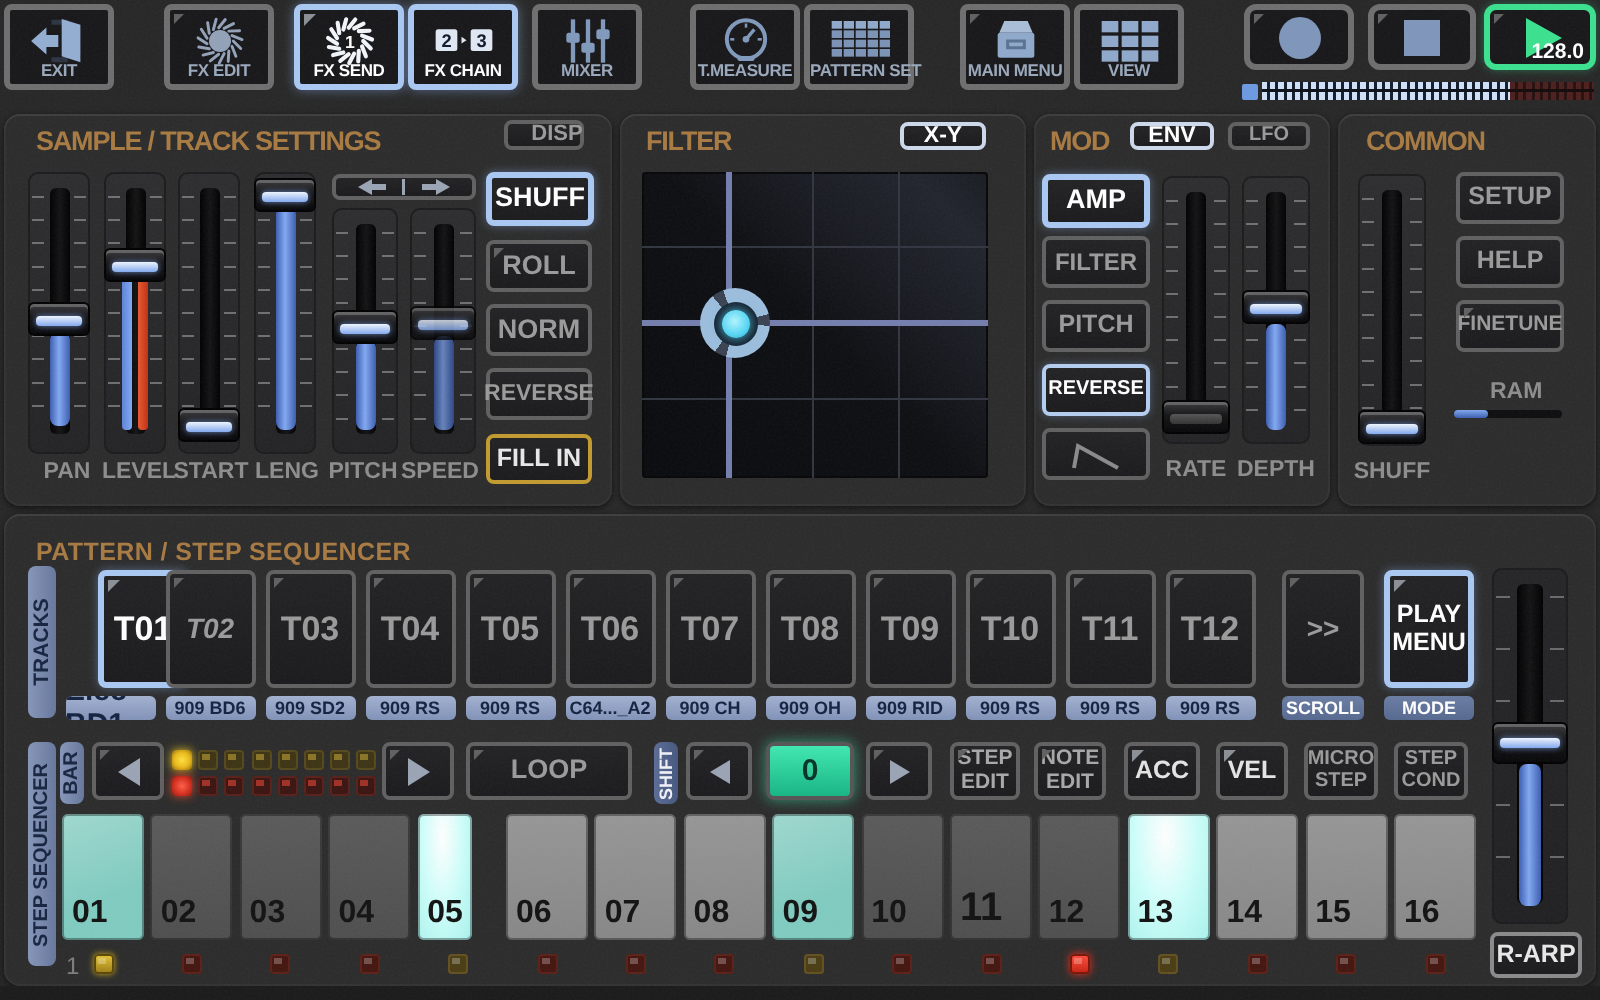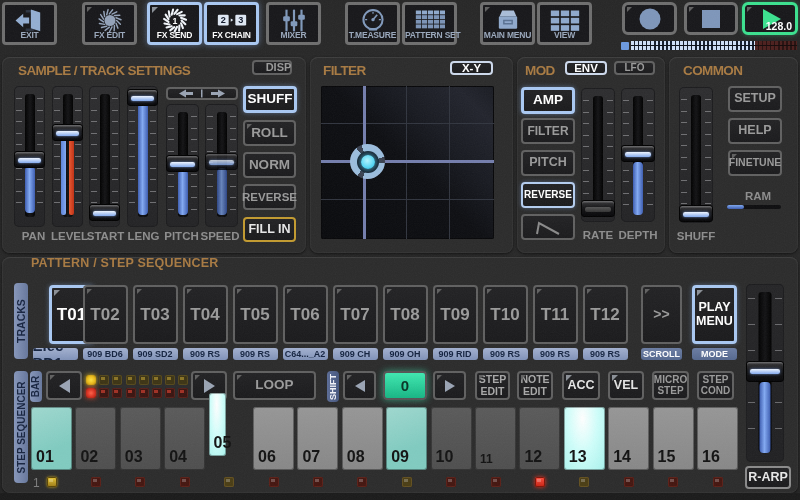--- a/index.html
+++ b/index.html
@@ -347,39 +347,39 @@
 <div class="slbl" style="left:676px;top:230px;width:40px;">SHUFF</div>
 <div class="btn" style="left:728px;top:86px;width:54px;height:26px;font-size:12.5px;">SETUP</div>
 <div class="btn" style="left:728px;top:118px;width:54px;height:26px;font-size:12.5px;">HELP</div>
 <div class="btn" style="left:728px;top:150px;width:54px;height:26px;font-size:10.5px;"><div class="cornerd"></div>FINETUNE</div>
 <div style="position:absolute;left:745px;top:190px;font-size:11.5px;font-weight:bold;color:#8d8d8d;">RAM</div>
 <div style="position:absolute;left:727px;top:205px;width:54px;height:4px;background:#0d0d0f;border-radius:2px;">
   <div style="position:absolute;left:0;top:0;width:17px;height:4px;background:linear-gradient(#7fa8ee,#3c5cb0);border-radius:2px;"></div>
 </div>
 
 <div class="panel" style="left:2px;top:257px;width:796px;height:236px;"></div>
-<div class="ptitle" style="left:18px;top:256px;font-size:12.5px;letter-spacing:0.2px;margin-left:13px;">PATTERN / STEP SEQUENCER</div>
+<div class="ptitle" style="left:18px;top:269px;font-size:12.5px;letter-spacing:0.2px;">PATTERN / STEP SEQUENCER</div>
 
 <div class="vtab" style="left:14px;top:283px;width:14px;height:76px;font-size:10.5px;">
       <span>TRACKS</span>
     </div>
 <div class="vtab" style="left:14px;top:371px;width:14px;height:112px;font-size:10px;">
       <span>STEP SEQUENCER</span>
     </div>
 <div class="vtab" style="left:30px;top:371px;width:12px;height:31px;font-size:10px;">
       <span>BAR</span>
     </div>
 <div class="vtab" style="left:327px;top:371px;width:12px;height:31px;font-size:9px;background:linear-gradient(to right,#5b6c96,#46577e);color:#f0f2f8;">
       <span>SHIFT</span>
     </div>
 
 <div id="tracks">
       <div class="btn selb" style="left:49px;top:285px;width:45px;height:59px;font-size:17px;"><div class="corner"></div>T01</div>
       <div class="pill" style="left:32.5px;top:348px;width:45px;height:12px;font-size:15px;">Elec BD1</div>
-      <div class="btn" style="left:82.5px;top:285px;width:45px;height:59px;font-size:17px;"><div class="cornerd"></div>T02</div>
+      <div class="btn" style="left:82.5px;top:285px;width:45px;height:59px;font-size:14px;font-style:italic;"><div class="cornerd"></div>T02</div>
       <div class="pill" style="left:82.5px;top:348px;width:45px;height:12px;font-size:9px;">909 BD6</div>
       <div class="btn" style="left:132.5px;top:285px;width:45px;height:59px;font-size:17px;"><div class="cornerd"></div>T03</div>
       <div class="pill" style="left:132.5px;top:348px;width:45px;height:12px;font-size:9px;">909 SD2</div>
       <div class="btn" style="left:182.5px;top:285px;width:45px;height:59px;font-size:17px;"><div class="cornerd"></div>T04</div>
       <div class="pill" style="left:182.5px;top:348px;width:45px;height:12px;font-size:9px;">909 RS</div>
       <div class="btn" style="left:232.5px;top:285px;width:45px;height:59px;font-size:17px;"><div class="cornerd"></div>T05</div>
       <div class="pill" style="left:232.5px;top:348px;width:45px;height:12px;font-size:9px;">909 RS</div>
       <div class="btn" style="left:282.5px;top:285px;width:45px;height:59px;font-size:17px;"><div class="cornerd"></div>T06</div>
       <div class="pill" style="left:282.5px;top:348px;width:45px;height:12px;font-size:9px;">C64..._A2</div>
       <div class="btn" style="left:332.5px;top:285px;width:45px;height:59px;font-size:17px;"><div class="cornerd"></div>T07</div>
@@ -491,40 +491,40 @@
       </div>
       <div style="position:absolute;left:75.4px;top:407px;width:41px;height:63px;border-radius:3px;background:linear-gradient(#5a5a5a,#4e4e4e);box-shadow:inset 0 0 0 1px rgba(0,0,0,.35);">
         <div style="position:absolute;bottom:4px;left:5px;text-align:left;font-size:16px;font-weight:bold;color:#121212;">02</div>
       </div>
       <div style="position:absolute;left:119.8px;top:407px;width:41px;height:63px;border-radius:3px;background:linear-gradient(#5a5a5a,#4e4e4e);box-shadow:inset 0 0 0 1px rgba(0,0,0,.35);">
         <div style="position:absolute;bottom:4px;left:5px;text-align:left;font-size:16px;font-weight:bold;color:#121212;">03</div>
       </div>
       <div style="position:absolute;left:164.2px;top:407px;width:41px;height:63px;border-radius:3px;background:linear-gradient(#5a5a5a,#4e4e4e);box-shadow:inset 0 0 0 1px rgba(0,0,0,.35);">
         <div style="position:absolute;bottom:4px;left:5px;text-align:left;font-size:16px;font-weight:bold;color:#121212;">04</div>
       </div>
-      <div style="position:absolute;left:208.6px;top:393px;width:17px;height:63px;border-radius:3px;background:radial-gradient(ellipse at 45% 18%,#ffffff 0%,#cefefa 48%,#a8f2ec 100%);box-shadow:inset 0 0 0 1px rgba(0,0,0,.35);text-decoration:underline;">
+      <div style="position:absolute;left:208.6px;top:407px;width:27px;height:63px;border-radius:3px;background:radial-gradient(ellipse at 45% 18%,#ffffff 0%,#cefefa 48%,#a8f2ec 100%);box-shadow:inset 0 0 0 1px rgba(0,0,0,.35);text-decoration:underline;">
         <div style="position:absolute;bottom:4px;left:5px;text-align:left;font-size:16px;font-weight:bold;color:#121212;">05</div>
       </div>
       <div style="position:absolute;left:253px;top:407px;width:41px;height:63px;border-radius:3px;background:linear-gradient(#969696,#878787);box-shadow:inset 0 0 0 1px rgba(0,0,0,.35);">
         <div style="position:absolute;bottom:4px;left:5px;text-align:left;font-size:16px;font-weight:bold;color:#121212;">06</div>
       </div>
       <div style="position:absolute;left:297.4px;top:407px;width:41px;height:63px;border-radius:3px;background:linear-gradient(#969696,#878787);box-shadow:inset 0 0 0 1px rgba(0,0,0,.35);">
         <div style="position:absolute;bottom:4px;left:5px;text-align:left;font-size:16px;font-weight:bold;color:#121212;">07</div>
       </div>
       <div style="position:absolute;left:341.8px;top:407px;width:41px;height:63px;border-radius:3px;background:linear-gradient(#969696,#878787);box-shadow:inset 0 0 0 1px rgba(0,0,0,.35);">
         <div style="position:absolute;bottom:4px;left:5px;text-align:right;font-size:16px;font-weight:bold;color:#121212;">08</div>
       </div>
       <div style="position:absolute;left:386.2px;top:407px;width:41px;height:63px;border-radius:3px;background:linear-gradient(160deg,#9fd8cf,#80cbc0 65%);box-shadow:inset 0 0 0 1px rgba(0,0,0,.35);">
         <div style="position:absolute;bottom:4px;left:5px;text-align:left;font-size:16px;font-weight:bold;color:#121212;">09</div>
       </div>
       <div style="position:absolute;left:430.59999999999997px;top:407px;width:41px;height:63px;border-radius:3px;background:linear-gradient(#5a5a5a,#4e4e4e);box-shadow:inset 0 0 0 1px rgba(0,0,0,.35);">
         <div style="position:absolute;bottom:4px;left:5px;text-align:left;font-size:16px;font-weight:bold;color:#121212;">10</div>
       </div>
       <div style="position:absolute;left:475px;top:407px;width:41px;height:63px;border-radius:3px;background:linear-gradient(#5a5a5a,#4e4e4e);box-shadow:inset 0 0 0 1px rgba(0,0,0,.35);">
-        <div style="position:absolute;bottom:4px;left:5px;text-align:left;font-size:12px;font-weight:bold;color:#121212;">11</div>
+        <div style="position:absolute;bottom:4px;left:5px;text-align:left;font-size:20px;font-weight:bold;color:#121212;">11</div>
       </div>
       <div style="position:absolute;left:519.4px;top:407px;width:41px;height:63px;border-radius:3px;background:linear-gradient(#5a5a5a,#4e4e4e);box-shadow:inset 0 0 0 1px rgba(0,0,0,.35);">
         <div style="position:absolute;bottom:4px;left:5px;text-align:left;font-size:16px;font-weight:bold;color:#121212;">12</div>
       </div>
       <div style="position:absolute;left:563.8px;top:407px;width:41px;height:63px;border-radius:3px;background:radial-gradient(ellipse at 45% 18%,#ffffff 0%,#cefefa 48%,#a8f2ec 100%);box-shadow:inset 0 0 0 1px rgba(0,0,0,.35);">
         <div style="position:absolute;bottom:4px;left:5px;text-align:left;font-size:16px;font-weight:bold;color:#121212;">13</div>
       </div>
       <div style="position:absolute;left:608.1999999999999px;top:407px;width:41px;height:63px;border-radius:3px;background:linear-gradient(#969696,#878787);box-shadow:inset 0 0 0 1px rgba(0,0,0,.35);">
         <div style="position:absolute;bottom:4px;left:5px;text-align:left;font-size:16px;font-weight:bold;color:#121212;">14</div>
       </div>

